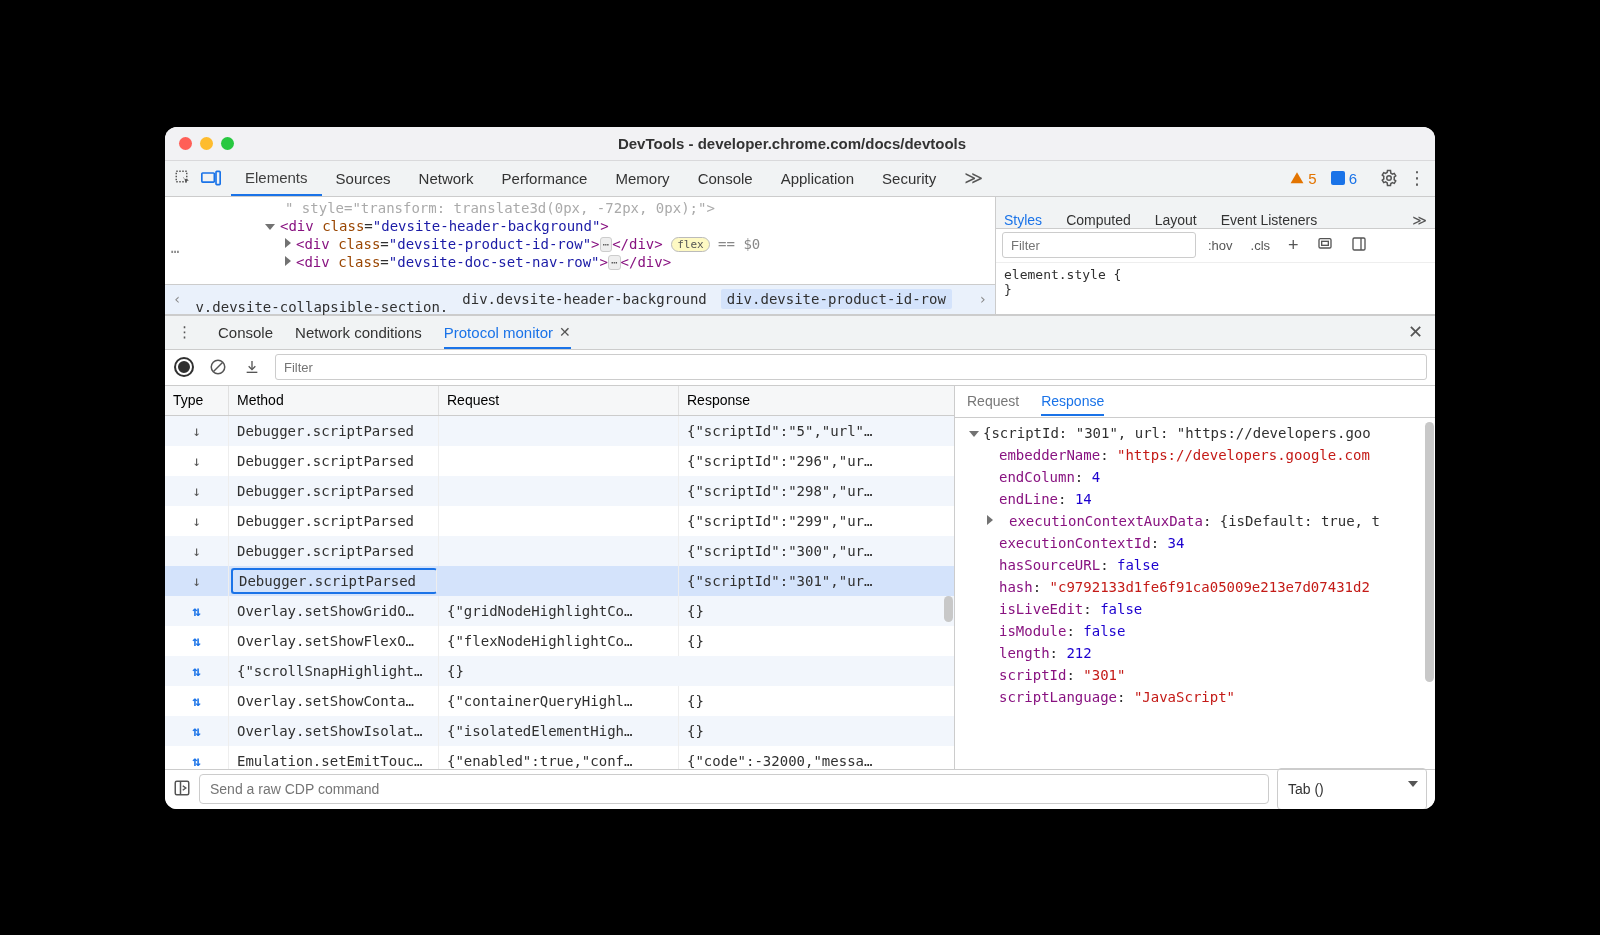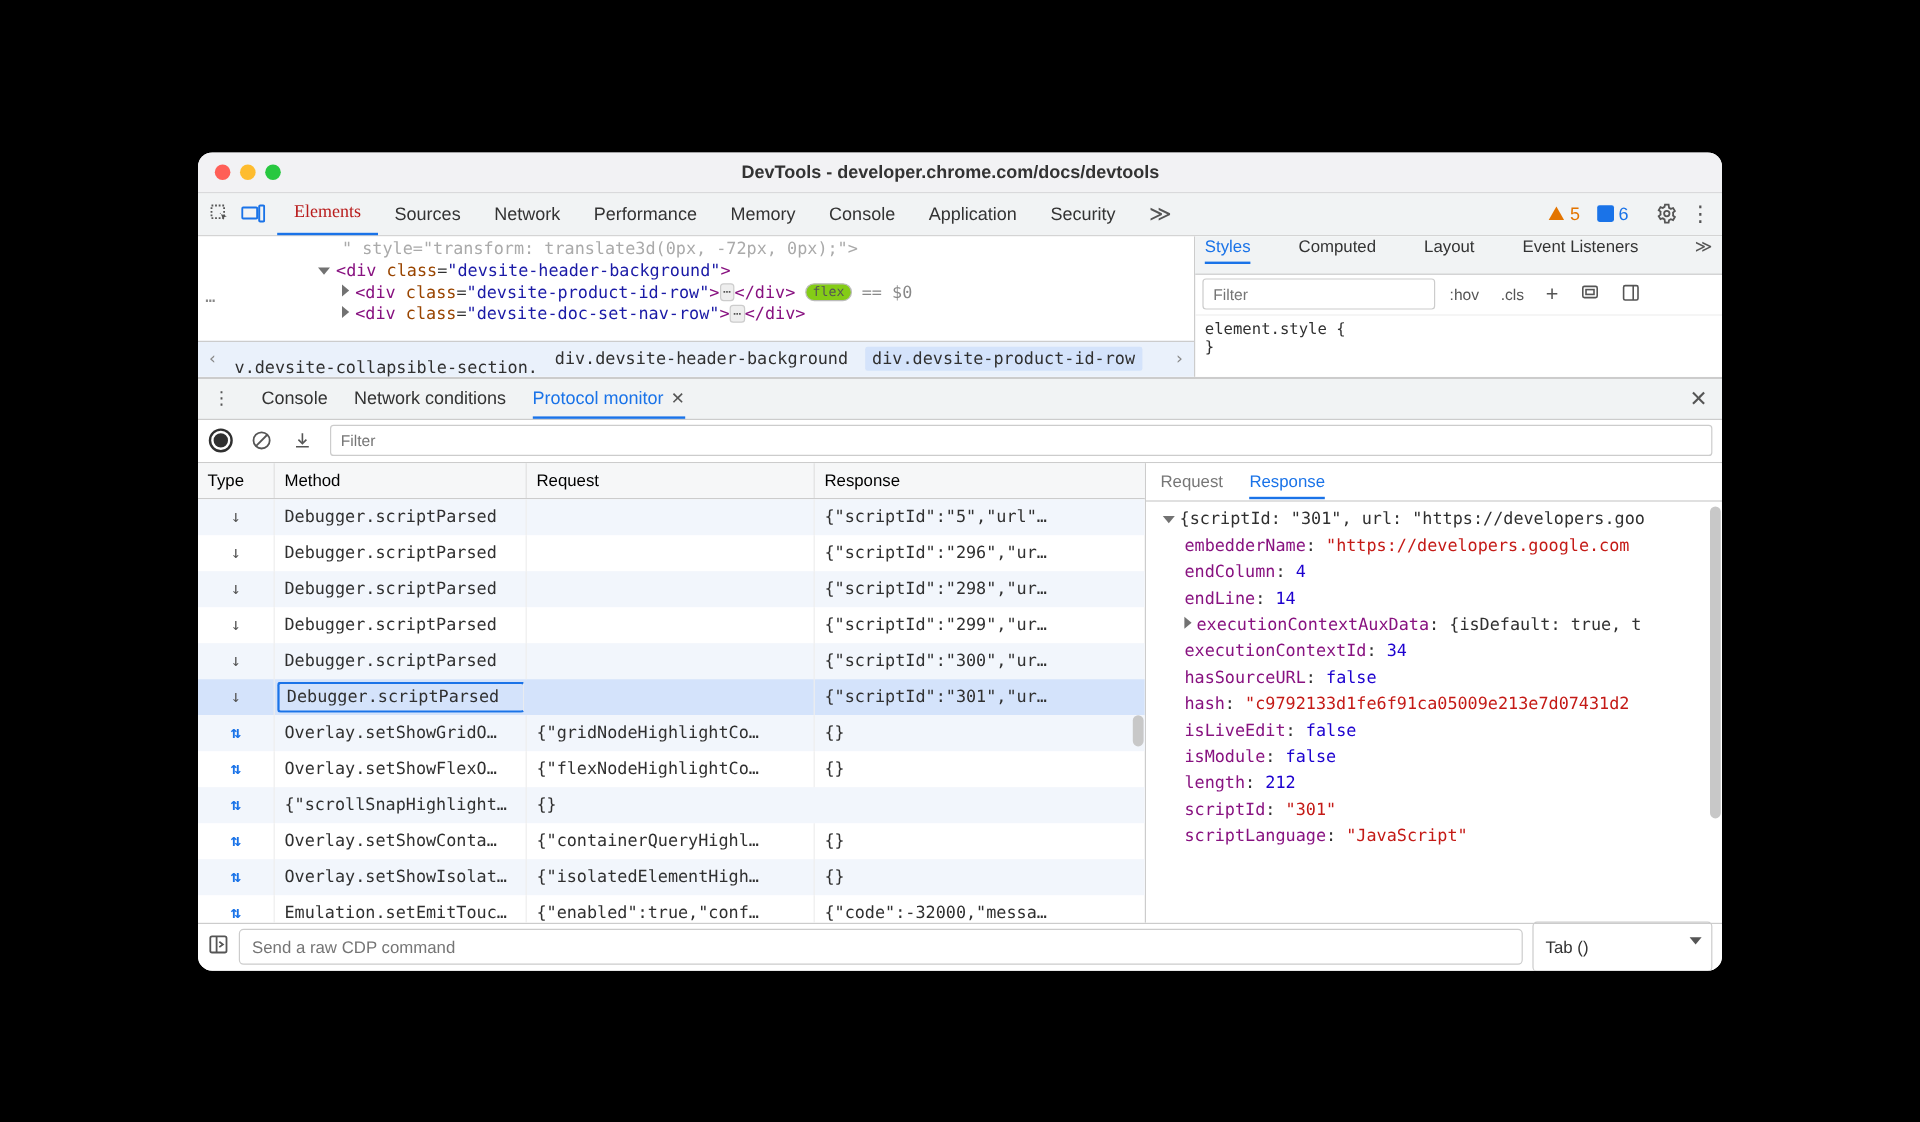--- a/index.html
+++ b/index.html
@@ -50,21 +50,21 @@
     padding: 0 6px;
     gap: 4px;
   }
   .toolbar .ico { width:24px; display:flex; justify-content:center; color:#555; }
   .toolbar .ico.blue { color:#1a73e8; }
   .toolbar .tabs { display:flex; align-items:center; height:100%; gap:0; margin-left:4px;}
   .toolbar .tab {
     padding: 0 14px; height:100%; display:flex; align-items:center;
     font-size:15px; color:#333; cursor:default;
   }
-  .toolbar .tab.active { color:#b91c1c; border-bottom:2px solid #1a73e8; font-weight:500;font-family:Liberation Serif, serif;}
+  .toolbar .tab.active { color:#404040; border-bottom:2px solid #1a73e8; font-weight:500;}
   .toolbar .spacer{flex:1;}
   .badge-w{color:#e37400; font-weight:500; display:flex; align-items:center; gap:4px; margin-right:10px;}
   .badge-i{color:#1a73e8; font-weight:500; display:flex; align-items:center; gap:4px; margin-right:16px;}
   .badge-i .sq{width:14px;height:14px;background:#1a73e8;border-radius:2px;display:inline-block;}
   .gear, .kebab { width:24px; color:#555; display:flex; justify-content:center; }
   
   .upper {
     display:flex; height:118px; border-bottom:1px solid #ccc;
   }
   .elements-pane {
@@ -72,37 +72,37 @@
     font-family: Menlo, Consolas, monospace; font-size:14px;
   }
   .dom-tree { flex:1; overflow:hidden; padding:2px 0 0 0;}
   .dom-line { white-space:nowrap; padding:1px 0 1px 120px; }
   .dom-line.indent1{padding-left:100px;}
   .dom-line .tag{color:#881280;} .dom-line .attr{color:#994500;}
   .dom-line .attrval{color:#1a1aa6;} .dom-line .punc{color:#881280;} .dom-line .sel{color:#888;}
   .dom-tree .faded{color:#aaa;}
   .tri{display:inline-block;width:0;height:0;border-top:5px solid transparent;border-bottom:5px solid transparent;border-left:6px solid #727272;margin-right:5px;vertical-align:1px;}
   .tri.open{border-left:5px solid transparent;border-right:5px solid transparent;border-top:6px solid #727272;border-bottom:0;}
-  .pill{display:inline-block;border:1px solid #bbb;border-radius:8px;font-size:11px;padding:0 5px;color:#555;background:#84cc16;vertical-align:1px;}
+  .pill{display:inline-block;border:1px solid #bbb;border-radius:8px;font-size:11px;padding:0 5px;color:#555;background:#fef9c3;vertical-align:1px;}
   .ellip{display:inline-block;background:#eee;border:1px solid #ccc;border-radius:3px;padding:0 2px;font-size:11px;color:#555;line-height:13px;vertical-align:1px;}
   .overflow-dots{position:absolute;left:6px;color:#888;top:46px;}
   .crumbs {
     height:30px; background:#eaf1fb; border-top:1px solid #ccc;
     display:flex; align-items:center; font-size:14px; color:#555;
     padding:0 8px; gap:14px;
   }
   .crumbs .seg{white-space:nowrap; color:#303030;}
   .crumbs .seg.cut{overflow:hidden;margin-top:16px;}
   .crumbs .seg.sel{background:#d4e3fb; padding:2px 6px; border-radius:2px;}
   .crumbs .chev{color:#888;}
   .styles-pane {
     width:440px; border-left:1px solid #ccc; background:#fff; display:flex; flex-direction:column;
     font-size:14px;
   }
-  .styles-tabs{height:32px;display:flex;align-items:flex-start;border-bottom:1px solid #ccc;background:#f1f3f4;padding:0 8px;gap:40px;}
+  .styles-tabs{height:32px;display:flex;align-items:flex-end;border-bottom:1px solid #ccc;background:#f1f3f4;padding:0 8px;gap:24px;}
   .styles-tabs .stab{color:#333;cursor:default;}
   .styles-tabs .stab.active{color:#1a73e8;border-bottom:2px solid #1a73e8;padding-bottom:5px;margin-bottom:-7px;font-weight:500;}
   .styles-bar{height:34px;display:flex;align-items:center;gap:6px;padding:0 6px;border-bottom:1px solid #eee;}
   .styles-bar input{flex:0 0 190px;height:26px;border:1px solid #ccc;border-radius:3px;padding:0 8px;font-size:13px;background:#fff;}
   .styles-bar .tbtn{font-size:13px;color:#555;padding:2px 6px;border-radius:3px;}
   .styles-body{font-family:Menlo,Consolas,monospace;font-size:13px;padding:4px 8px;color:#303030;}
   
   .drawer {
     flex:1; display:flex; flex-direction:column; min-height:0;
     border-top:1px solid #ccc;
@@ -142,21 +142,21 @@
   .grow .tcell{justify-content:center;}
   .arrow-down{color:#555;}
   .arrow-ud{color:#1a73e8;font-weight:600;}
   .method-sel{border:2px solid #1a73e8;border-radius:3px;margin:2px;padding:0 6px!important;height:26px!important;}
   
   .detail{width:480px;display:flex;flex-direction:column;font-family:Menlo,Consolas,monospace;font-size:14px;}
   .detail-tabs{height:32px;display:flex;align-items:center;gap:22px;padding:0 12px;border-bottom:1px solid #ccc;background:#fff;font-family:-apple-system,Arial,sans-serif;}
   .detail-tabs .dettab{color:#777;}
   .detail-tabs .dettab.active{color:#1a73e8;border-bottom:2px solid #1a73e8;padding-bottom:5px;margin-bottom:-7px;font-weight:500;}
   .detail-body{flex:1;overflow:hidden;padding:4px 8px;line-height:22px;position:relative;}
-  .key{color:#881280;} .str{color:#c41a16;} .num{color:#1c00cf;} .bool{color:#1c00cf;}
+  .key{color:#881280;margin-left:12px;} .str{color:#c41a16;} .num{color:#1c00cf;} .bool{color:#1c00cf;}
   .dtri{display:inline-block;width:0;height:0;border-top:5px solid transparent;border-bottom:5px solid transparent;border-left:6px solid #727272;margin-right:4px;vertical-align:1px;}
   .dtri.open{border-left:5px solid transparent;border-right:5px solid transparent;border-top:6px solid #727272;border-bottom:0;}
   .detail-body .row{white-space:nowrap;overflow:hidden;text-overflow:clip;}
   .i1{padding-left:24px;} .i0{padding-left:6px;}
   .footer{
     height:40px;border-top:1px solid #ccc;background:#fff;display:flex;align-items:center;padding:0 8px;gap:8px;
   }
   .footer .side-ico{color:#555;}
   .footer input{flex:1;height:30px;border:1px solid #ccc;border-radius:4px;padding:0 10px;font-size:14px;}
   .footer .tabsel{height:42px;border:1px solid #ccc;border-radius:4px;padding:0 24px 0 10px;font-size:14px;display:flex;align-items:center;position:relative;min-width:150px;color:#333;}

